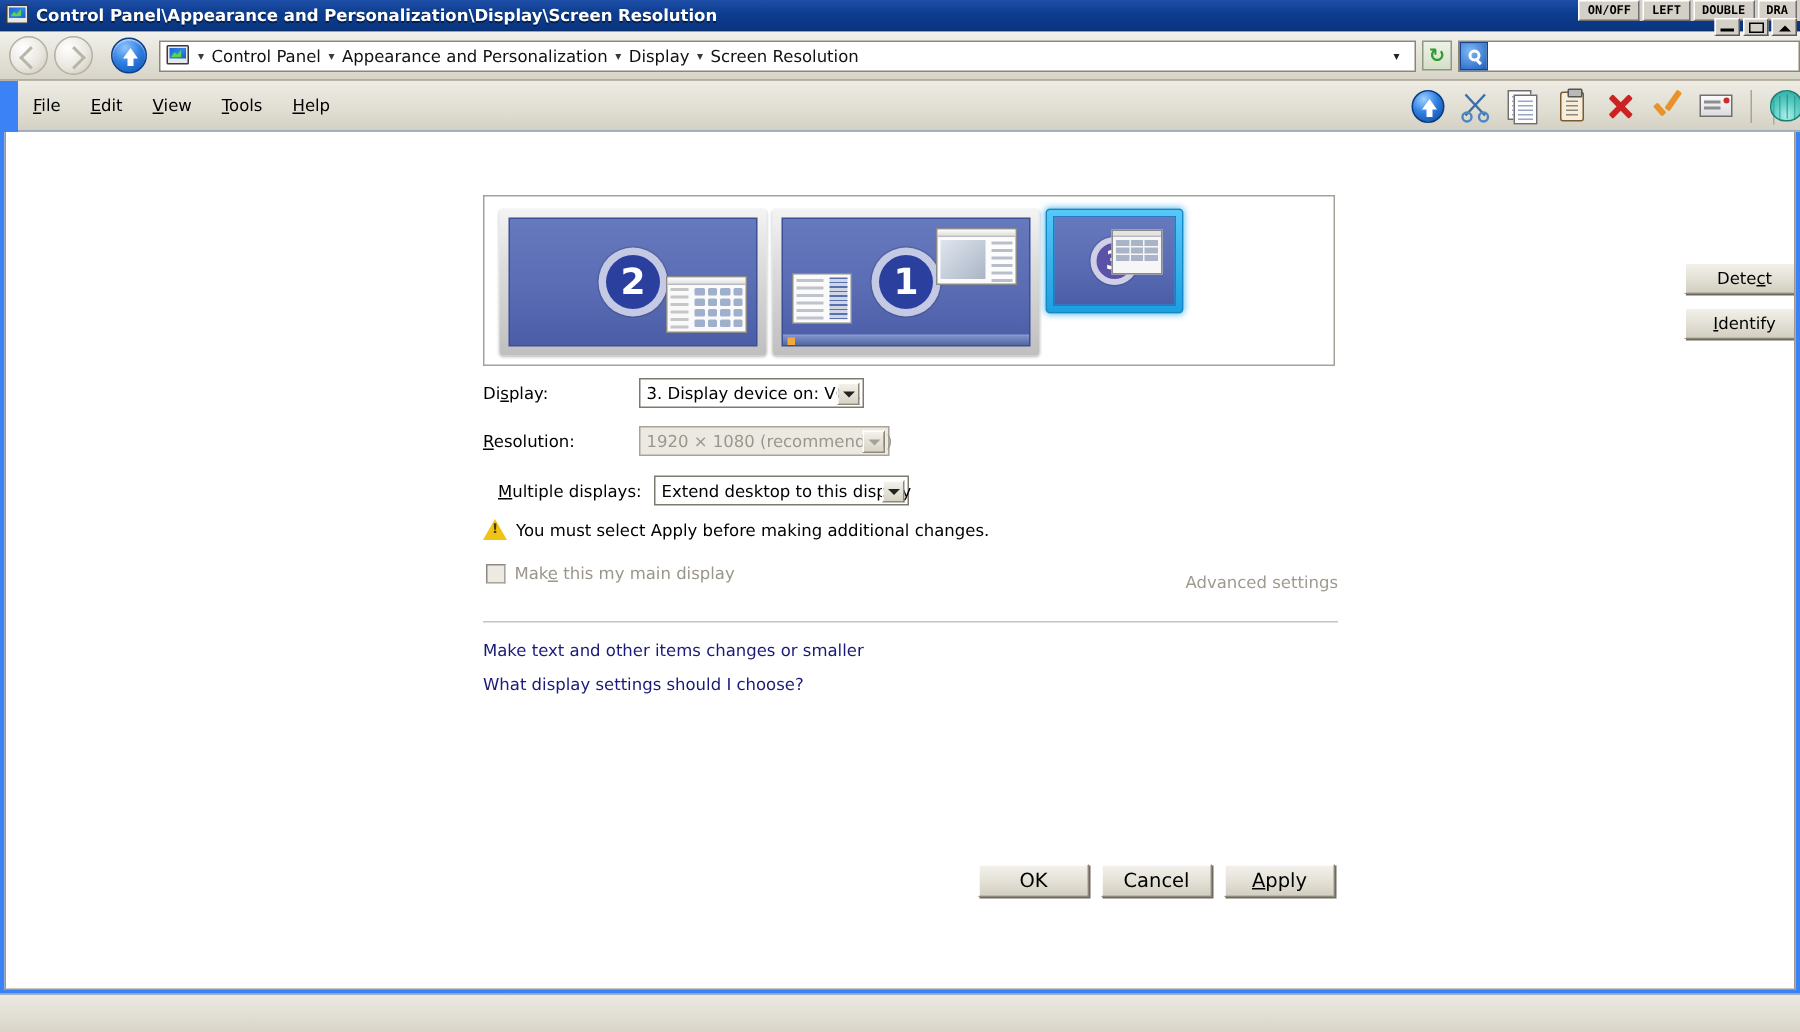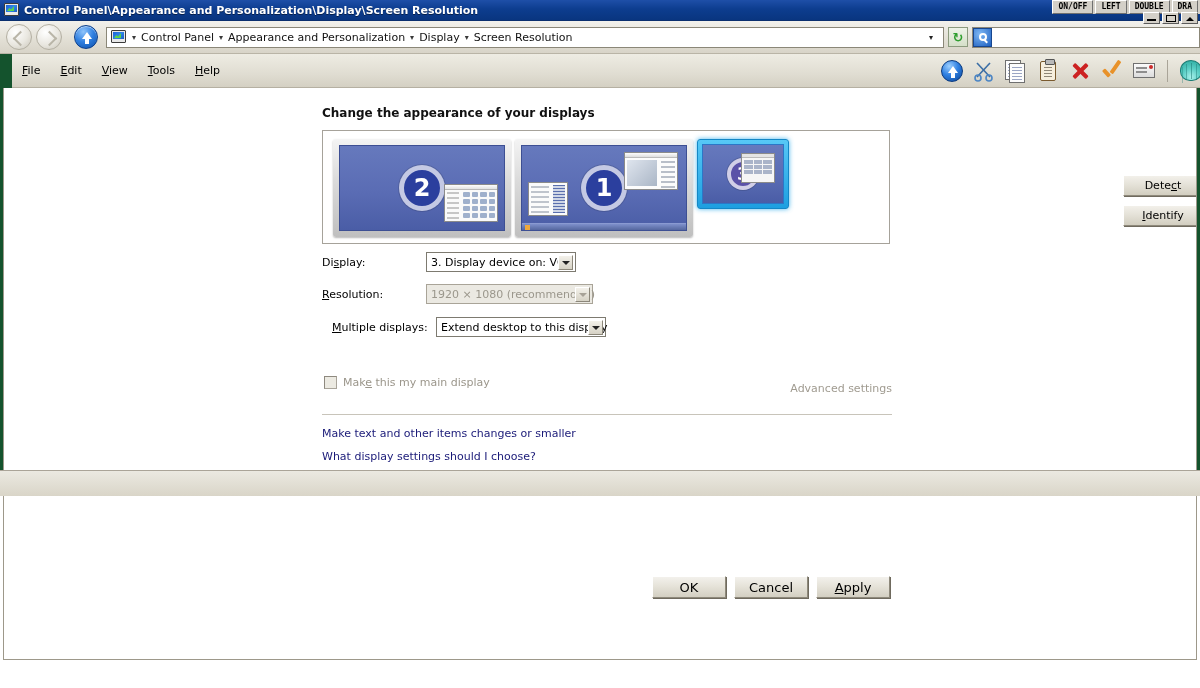--- a/index.html
+++ b/index.html
@@ -6,21 +6,21 @@
   html, body {
     margin: 0; padding: 0;
     width: 1200px; height: 688px;
     overflow: hidden;
     background: #ffffff;
     font-family: "DejaVu Sans", "Liberation Sans", sans-serif;
     font-size: 11px;
     -webkit-font-smoothing: none;
   }
 
-  #app { position: relative; width: 1200px; height: 496px; background: #14532d; text-decoration: underline; }
+  #app { position: relative; width: 1200px; height: 688px; background: #3b82f6; text-decoration: underline; }
 
   
   .titlebar {
     position: absolute; left: 0; top: 0; width: 1200px; height: 21px;
     background: linear-gradient(to bottom, #1e4fa8 0%, #0d3d8f 45%, #09357f 100%);
     display: flex; align-items: center;
     border-bottom: 1px solid #0a2f6e;
   }
   .titlebar .tb-icon {
     width: 16px; height: 14px; margin-left: 4px; margin-right: 4px;
@@ -519,21 +519,20 @@
         </div>
       <div class="ti-sep"></div>
       <div class="ti">
           <div class="g-shell"></div>
         </div>
     </div>
   </div>
 
   <div class="content">
 
-    <div class="page-title">Change the appearance of your displays</div>
 
     <div class="preview-box">
 
       <div class="mon mon2">
         <div class="screen">
           <div class="numbadge">2</div>
           <div class="mini-cal">
             <div class="bar"></div>
             <div class="body">
               <div class="left">
@@ -656,20 +655,24 @@
     <div class="frow row-multi">
       <div class="flabel">
         <span></span><u>M</u><span>ultiple displays:</span>
       </div>
       <div class="combo" style="width:170px">
         <span class="val">Extend desktop to this display</span>
         <div class="arrow"></div>
       </div>
     </div>
 
+    <div class="warn-row">
+      <div class="warn-ico"></div>
+      <div class="warn-text">You must select Apply before making additional changes.</div>
+    </div>
 
     <div class="check-row">
       <div class="cbox"></div>
       <div class="check-label">
         <span>Mak</span><u>e</u><span> this my main display</span>
       </div>
     </div>
 
     <div class="adv-wrap">
       <div class="adv">Advanced settings</div>

